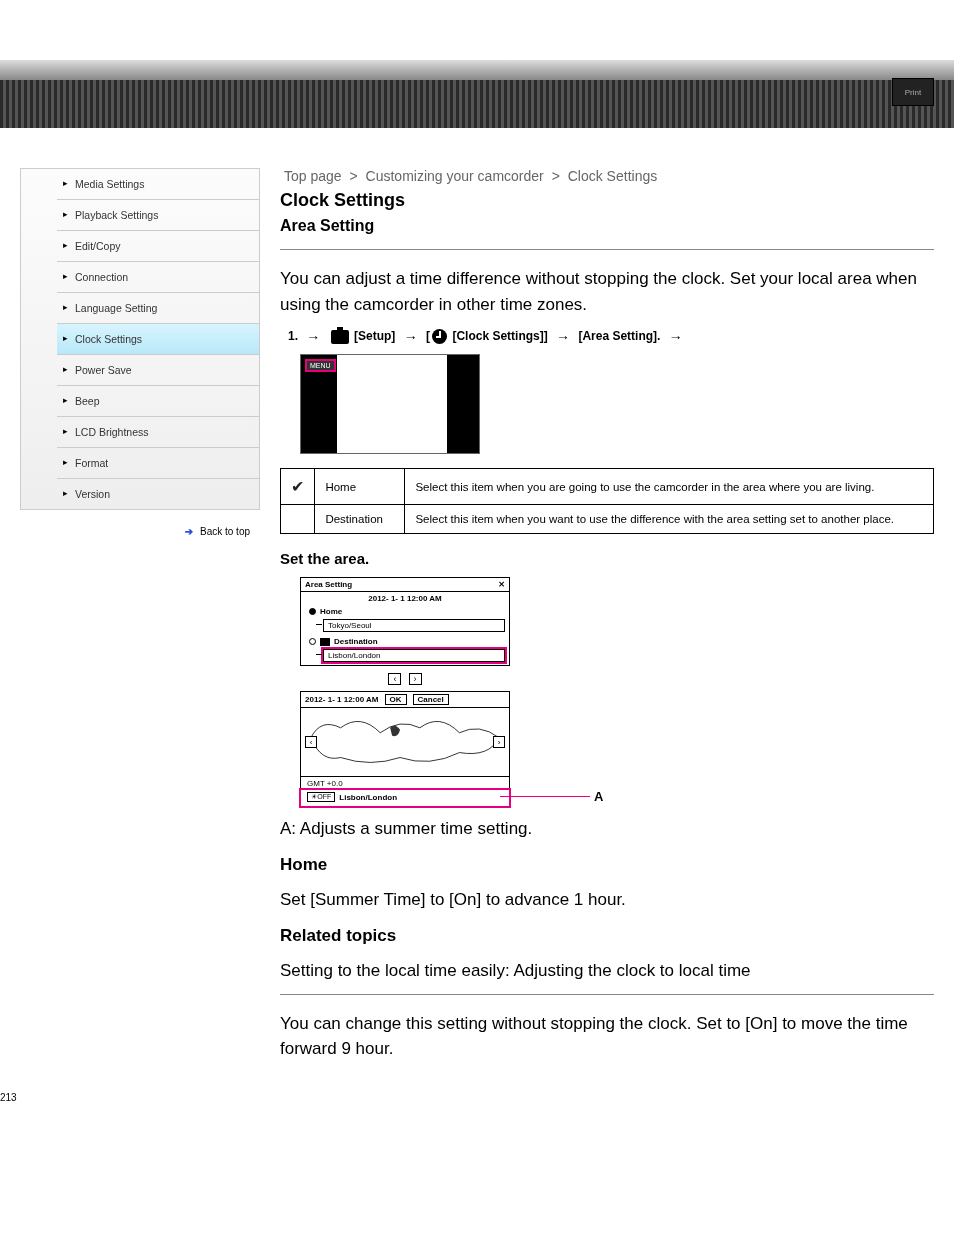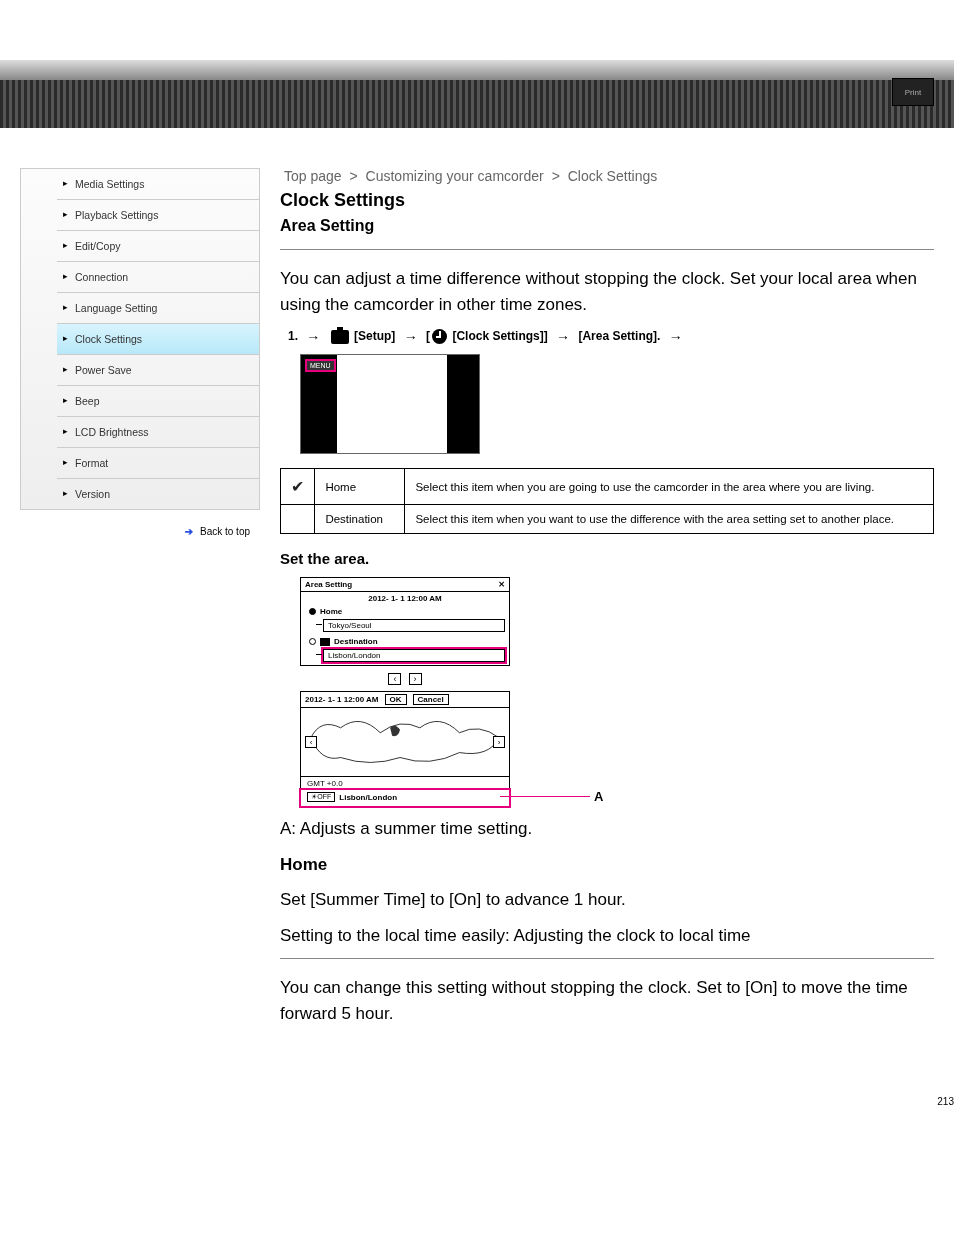--- a/index.html
+++ b/index.html
@@ -59,21 +59,21 @@
   .map .body svg{position:absolute; inset:0;}
   .map .nav{ position:absolute; border:1px solid #000; width:12px; height:12px; top:28px; display:flex; align-items:center; justify-content:center; background:#fff;}
   .map .nav.l{left:4px;} .map .nav.r{right:4px;}
   .map .ft{ padding:2px 6px;}
   .map .dst{ display:flex; align-items:center; gap:4px; padding:2px 6px 4px; position:relative;}
   .map .dstbox{ border:1px solid #000; padding:0 3px; font-size:7px;}
   .map .dst.highlight{ outline:2px solid #e6007e; position:relative;}
   .callout{ display:flex; align-items:center; gap:0; margin-top:-18px;}
   .callout .line{ flex:1; height:1px; background:#e6007e; margin-left:200px; margin-right:4px; max-width:90px; }
   .callout .lbl{ font-weight:bold; font-size:13px;}
-  .pagenum{ text-align:right; font-size:10px; margin-top:40px; margin-bottom:20px;}
+  .pagenum{ text-align:left; font-size:10px; margin-bottom:20px;}
 </style>
 </head>
 <body>
 
 <div class="topbar">
   <div class="print-box">Print</div>
 </div>
 
 <div class="layout">
   <aside class="sidebar">
@@ -193,22 +193,23 @@
         <div class="line"></div>
         <div class="lbl">A</div>
       </div>
     </div>
 
     <p style="margin-top:12px;">A: Adjusts a summer time setting.</p>
 
     <p><strong>Home</strong></p>
     <p>Set [Summer Time] to [On] to advance 1 hour.</p>
 
+    <p><strong>Related topics</strong></p>
     <p>Setting to the local time easily: Adjusting the clock to local time</p>
 
     <hr class="sep">
-    <p>You can change this setting without stopping the clock. Set to [On] to move the time forward 5 hour.</p>
+    <p>You can change this setting without stopping the clock. Set to [On] to move the time forward 9 hour.</p>
 
 
   </main>
 </div>
 
 <div class="pagenum">213</div>
 
 </body></html>

